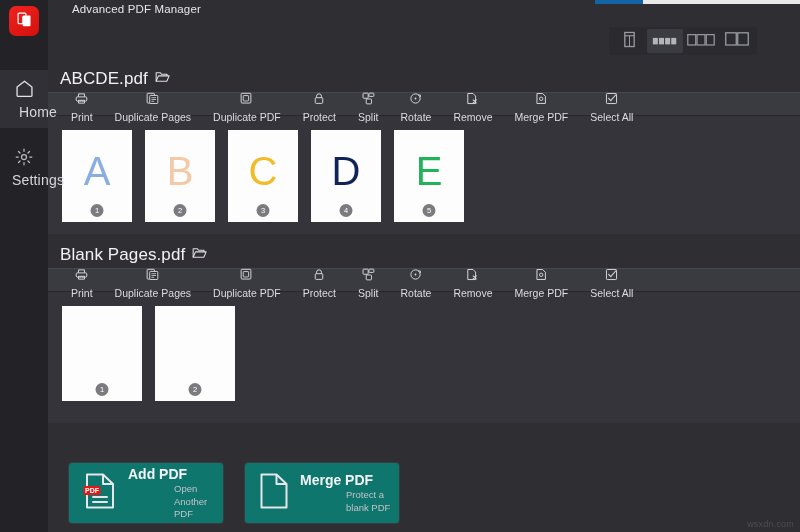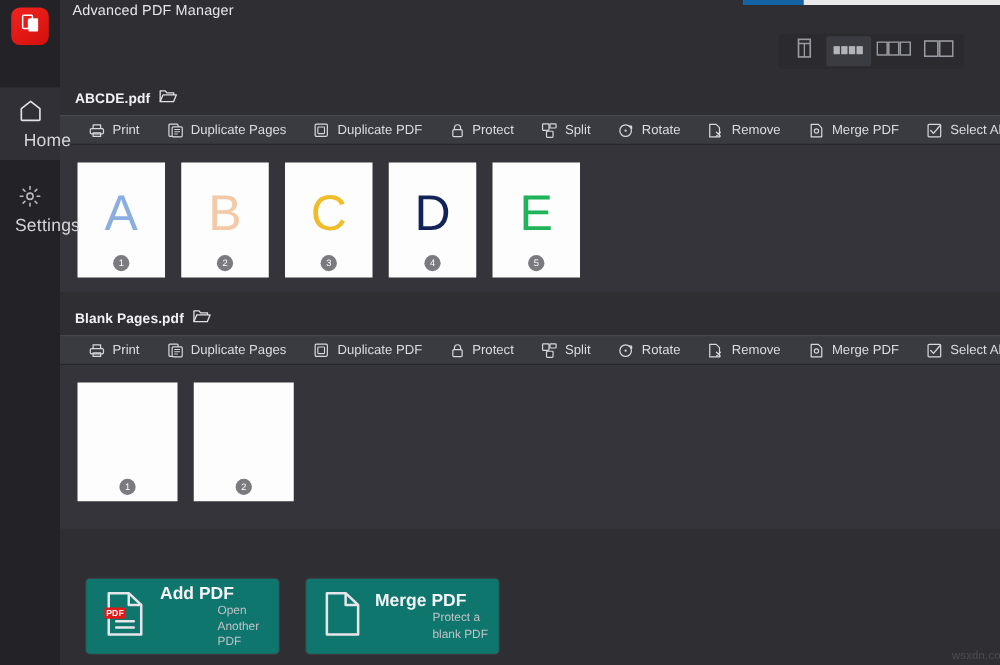--- a/index.html
+++ b/index.html
@@ -73,21 +73,21 @@
   }
 
   
   .header {
     height: 66px;
     position: relative;
     flex-shrink: 0;
     background: #2e2e33;
   }
   .app-title {
-    position: absolute; left: 10px; top: 3px;
+    position: absolute; left: 24px; top: 3px;
     font-size: 11.5px; color: #e6e6ea;
     letter-spacing: .15px;
   }
   .view-modes {
     position: absolute; right: 43px; top: 27px;
     display: flex; align-items: center;
     background: #2a2a2f;
     border-radius: 3px;
     padding: 2px;
     height: 28px;
@@ -108,40 +108,41 @@
   }
 
   
   .file-section { margin-bottom: 0; }
   .file-title-row {
     display: flex; align-items: center; gap: 7px;
     padding: 0 0 0 12px;
     height: 26px;
   }
   .file-title {
-    font-size: 11px; font-weight: bold;
+    font-size: 17px; font-weight: normal;
     color: #f2f2f5; letter-spacing: .1px;
   }
   .toolbar {
     height: 24px;
     background: #3a3a41;
     display: flex; align-items: center;
     padding-left: 12px;
     gap: 0;
     border-top: 1px solid #47474e;
     border-bottom: 1px solid #26262b;
   }
   .tb-item {
     display: flex; align-items: center; gap: 6px;
     padding: 0 11px;
     height: 24px;
     color: #dcdce2;
     font-size: 10.5px;
     cursor: pointer;
     white-space: nowrap;
+    flex-direction: column;
   }
   .tb-item svg { display: block; flex-shrink: 0; }
 
   .thumbs {
     display: flex; gap: 13px;
     padding: 14px 0 12px 14px;
     background: #34343a;
   }
   .thumb {
     position: relative;

